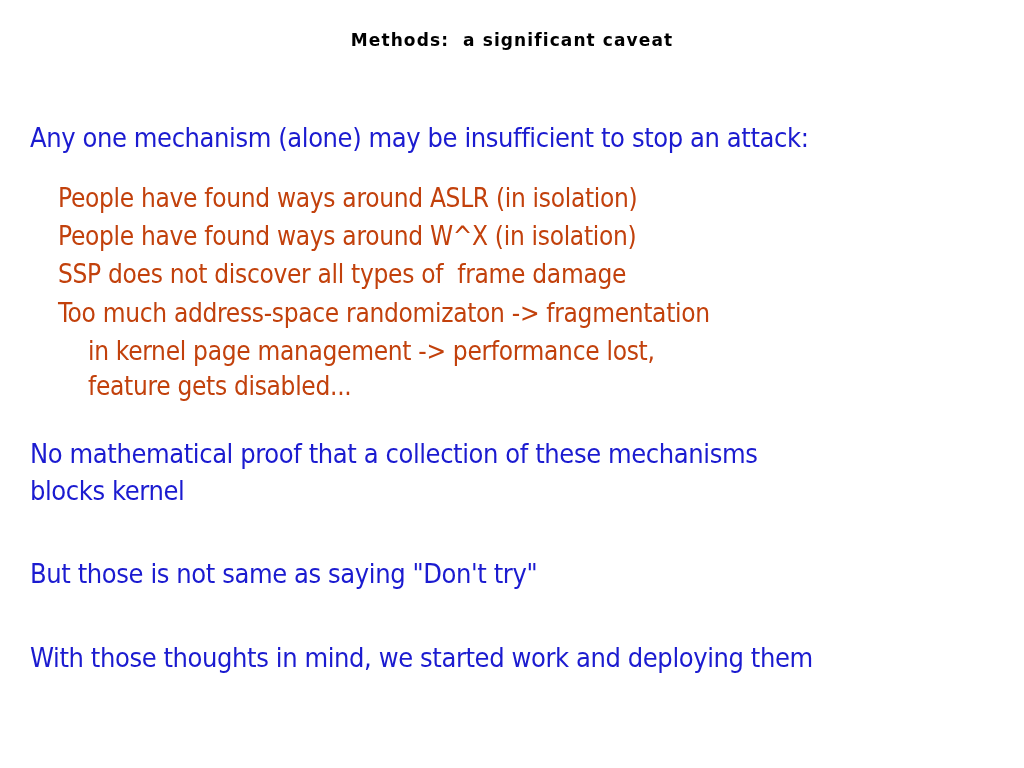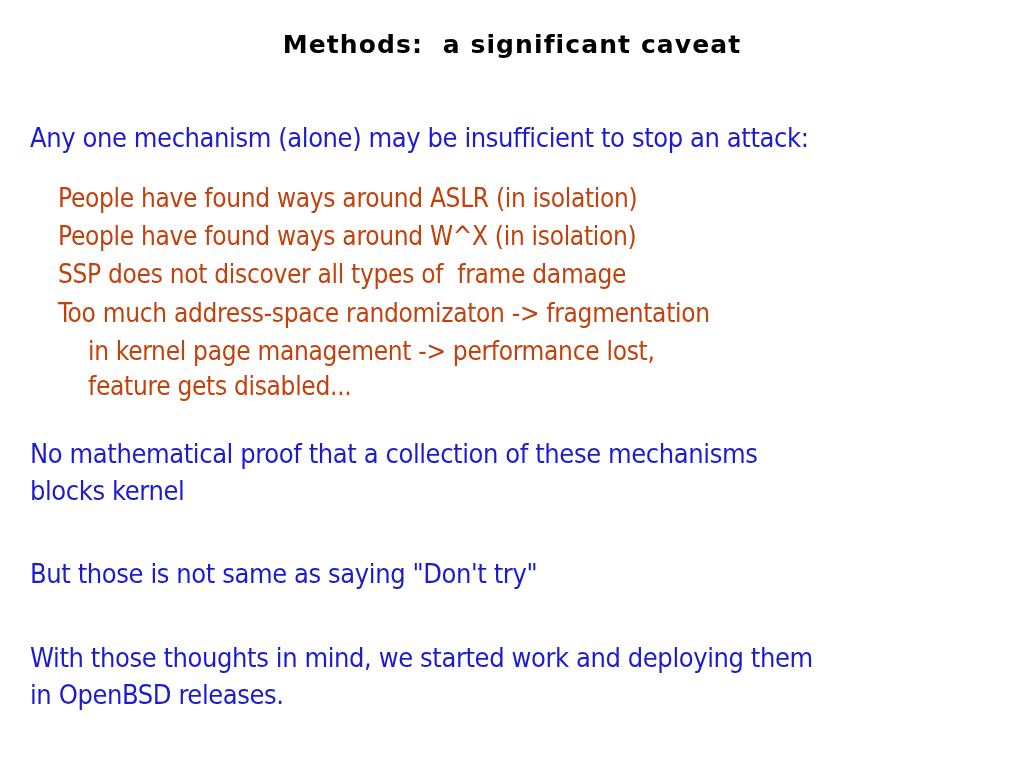--- a/index.html
+++ b/index.html
@@ -26,21 +26,21 @@
   
   .slide-title {
     position: absolute;
     left: 0;
     top: 30px;
     width: 1024px;
     text-align: center;
     color: #000000;
     font-family: "DejaVu Sans", "Liberation Sans", sans-serif;
     font-weight: bold;
-    font-size: 25px;
+    font-size: 17px;
     letter-spacing: 1.1px;
     white-space: pre;
   }
 
   
   .body-area {
     position: absolute;
     left: 0;
     top: 0;
     width: 1024px;
@@ -112,16 +112,15 @@
     <div class="line red col-sub y-b6">feature gets disabled...</div>
 
     <div class="line blue col-main y-p1a">No mathematical proof that a collection of these mechanisms</div>
 
     <div class="line blue col-main y-p1b">blocks kernel</div>
 
     <div class="line blue col-main y-p2">But those is not same as saying "Don't try"</div>
 
     <div class="line blue col-main y-p3a">With those thoughts in mind, we started work and deploying them</div>
 
-    <div class="line blue col-main y-p3b">in OpenBSD releases.</div>
 
   </div>
 </div>
 
 </body></html>

